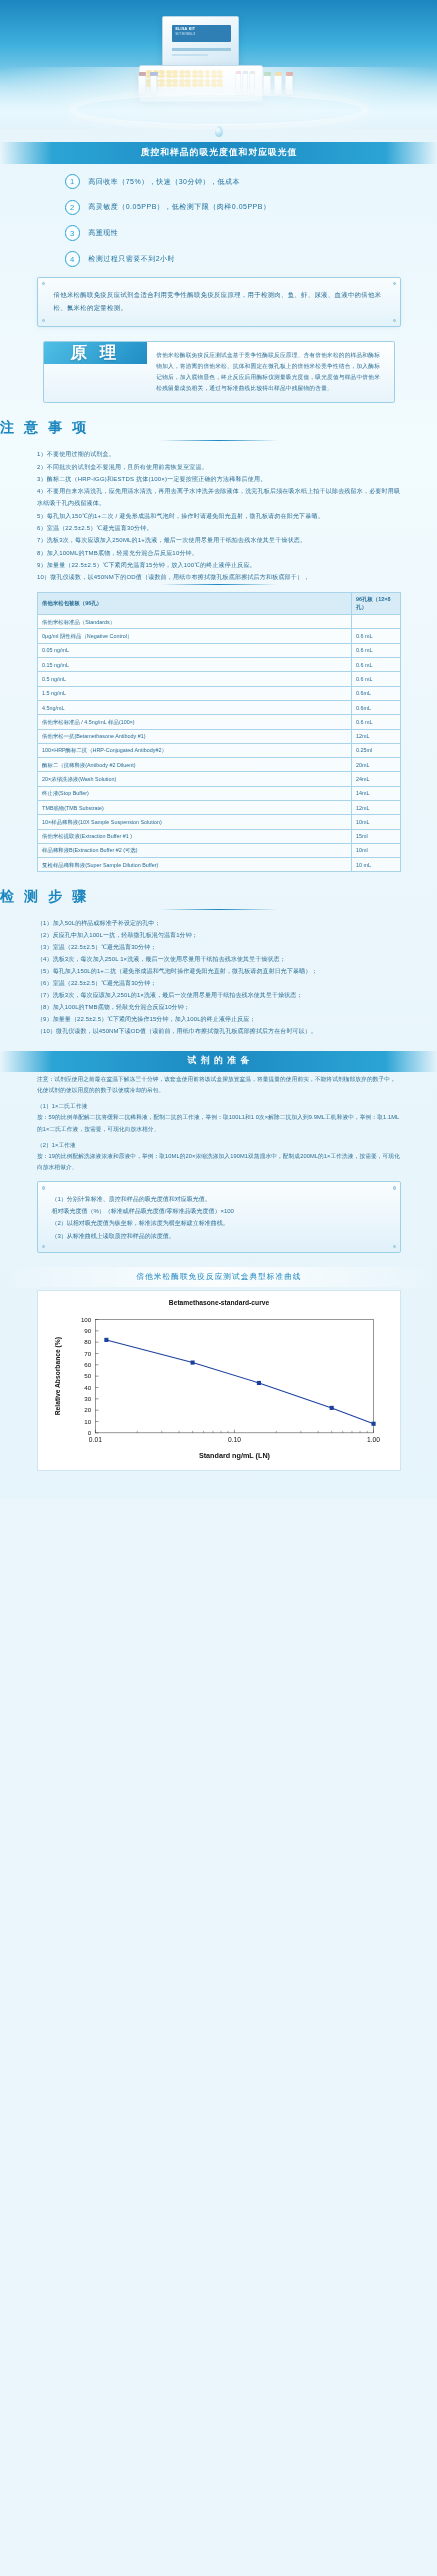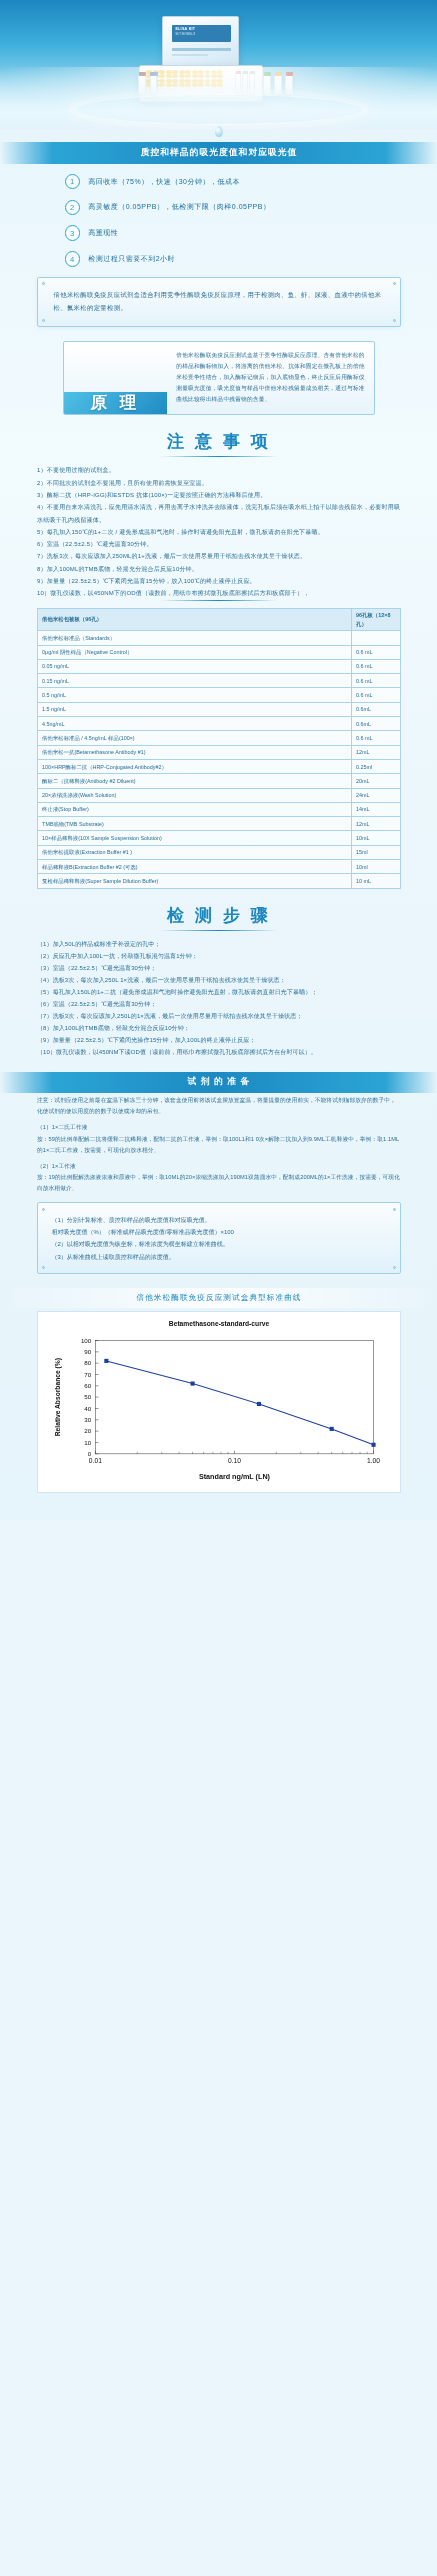--- a/index.html
+++ b/index.html
@@ -100,21 +100,21 @@
           background:radial-gradient(circle at 35% 35%, #ffffff 0%, #bfe4f5 45%, #7fc6e6 100%);
           border-radius:50% 50% 50% 50%/60% 60% 40% 40%; opacity:.9; }
 
   
   .band {
     margin:13.4px 0 0 0;
     background:linear-gradient(90deg, rgba(42,163,212,0) 0%, #2ba4d5 12%, #1c8ac2 50%, #2ba4d5 88%, rgba(42,163,212,0) 100%);
     color:#fff; text-align:center; font-size:8.8px; font-weight:bold; letter-spacing:1px;
     padding:4.6px 0;
   }
-  .title-blue { text-align:center; color:#1b86bf; font-size:17px; font-weight:bold; letter-spacing:3.1px; margin:15.5px 0 3.1px 0;}
+  .title-blue { color:#1b86bf; font-size:14px; font-weight:bold; letter-spacing:3.1px; margin:15.5px 0 3.1px 0;}
   .title-underline { width:118px; height:1px; background:linear-gradient(90deg,rgba(27,134,191,0),#1b86bf,rgba(27,134,191,0)); margin:0 auto 7.2px auto;}
 
   
   .features { width:309px; margin:10.3px auto 0 auto; }
   .feat { display:flex; align-items:center; margin:0 0 10.3px 0; }
   .feat .num {
     width:15.5px; height:15.5px; border-radius:50%; border:0.8px solid #2ba4d5; color:#2ba4d5;
     font-size:7.7px; display:flex; align-items:center; justify-content:center; margin-right:8.2px; flex:0 0 auto;
     background:rgba(255,255,255,.7);
   }
@@ -127,21 +127,21 @@
     background:linear-gradient(180deg, rgba(255,255,255,.72), rgba(223,241,250,.72));
     box-shadow:0 1px 4.1px rgba(30,120,170,.08);
     position:relative;
   }
   .panel .screw { position:absolute; width:3.1px; height:3.1px; border-radius:50%; background:#bcdcec; border:0.5px solid #8fc2dc;}
   .panel .s1{left:4.1px;top:4.1px;} .panel .s2{right:4.1px;top:4.1px;} .panel .s3{left:4.1px;bottom:4.1px;} .panel .s4{right:4.1px;bottom:4.1px;}
   .panel p { margin:0; font-size:6.4px; line-height:2.0; color:#2a6e95; letter-spacing:0.3px;}
 
   
   .principle {
-    width:312px; margin:13.4px auto 0 auto; display:flex; align-items:flex-end;
+    width:352px; margin:13.4px auto 0 auto; display:flex; align-items:flex-start;
     border:0.5px solid #9fcfe6; border-radius:2.1px; overflow:hidden;
     background:linear-gradient(180deg,#ffffff,#e7f4fb);
   }
   .principle .tag {
     width:103px; flex:0 0 103px; background:linear-gradient(135deg,#4fc0e6 0%, #1f8cc4 100%);
     color:#fff; font-size:16.5px; font-weight:bold; letter-spacing:4.1px;
     display:flex; align-items:center; justify-content:center;
     text-shadow:0 1px 2.1px rgba(0,0,0,.2);
   }
   .principle .body { padding:8.2px 9.3px; font-size:5.7px; line-height:1.95; color:#2a6e95; letter-spacing:0.2px;}

